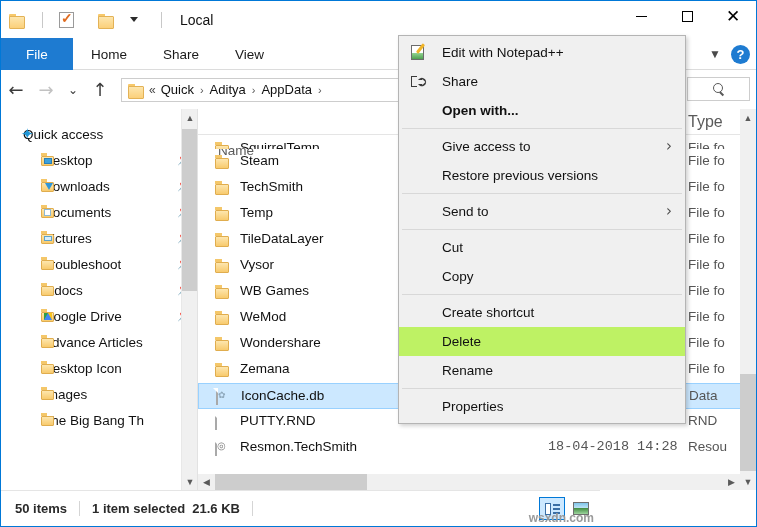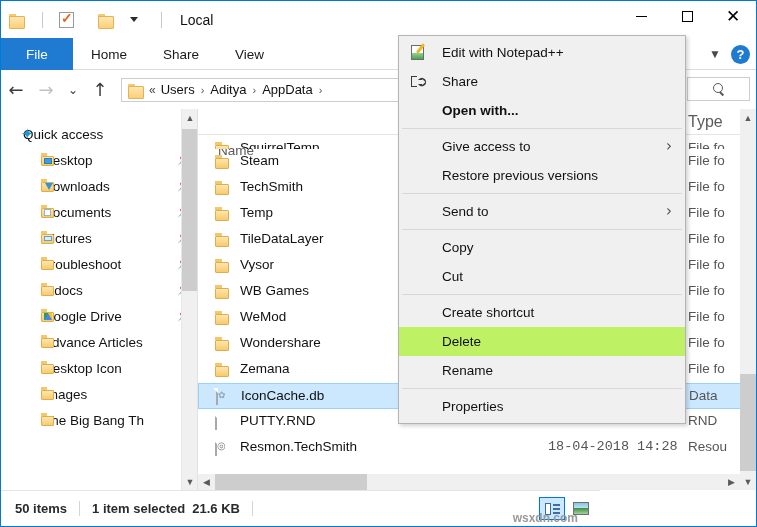--- a/index.html
+++ b/index.html
@@ -249,21 +249,21 @@
   .view-btn.active { border: 1px solid #0078d7; background: #cce8ff; }
   .vb-details { position: relative; width: 15px; height: 12px; }
   .vb-details i { position: absolute; left: 0; top: 0; width: 6px; height: 12px;
     border: 1px solid #3a6ea5; background: #fff; }
   .vb-details b { position: absolute; right: 0; width: 7px; height: 2px; background: #3a6ea5; }
   .vb-details b:nth-of-type(1) { top: 1px; }
   .vb-details b:nth-of-type(2) { top: 5px; }
   .vb-details b:nth-of-type(3) { top: 9px; }
   .vb-large { width: 16px; height: 13px; border: 1px solid #6f6f6f;
     background: linear-gradient(180deg,#7fc6ea 0%,#bfe2f4 45%,#3f8b3f 46%,#9ed49e 100%); }
-  #watermark { position: absolute; right: 22px; bottom: 1px; font-size: 12px; color: #9a9a9a;
+  #watermark { position: absolute; right: 6px; bottom: 1px; font-size: 12px; color: #9a9a9a;
     font-family: "Liberation Sans", sans-serif; }
 
   
   #ctxmenu {
     position: absolute; left: 397px; top: 34px; width: 288px;
     background: #f0f0f0; border: 1px solid #b4b4b4;
     box-shadow: 2px 2px 4px rgba(0,0,0,.18);
     z-index: 50; padding: 2px 0;
   }
   .mi {
@@ -332,21 +332,21 @@
   </div>
 
   <div id="addrbar">
     <div class="nav-btn">←</div>
     <div class="nav-btn dim">→</div>
     <div class="nav-btn small">⌄</div>
     <div class="nav-btn">↑</div>
     <div id="crumbbox">
       <span class="folder-ico"></span>
       <span class="crumb-chevs">«</span>
-      <span>Users</span>
+      <span>Quick</span>
       <span class="crumb-sep">›</span>
       <span>Aditya</span>
       <span class="crumb-sep">›</span>
       <span>AppData</span>
       <span class="crumb-sep">›</span>
     </div>
     <div id="searchbox" title="Search Local">
       <span class="search-ico"></span>
     </div>
   </div>
@@ -634,25 +634,25 @@
     <div class="mi-sep"></div>
 
     <div class="mi">
       <span>Send to</span>
       <span class="submenu-arrow">›</span>
     </div>
 
     <div class="mi-sep"></div>
 
     <div class="mi">
+      <span>Cut</span>
+    </div>
+
+    <div class="mi">
       <span>Copy</span>
-    </div>
-
-    <div class="mi">
-      <span>Cut</span>
     </div>
 
     <div class="mi-sep"></div>
 
     <div class="mi">
       <span>Create shortcut</span>
     </div>
 
     <div class="mi hover">
       <span>Delete</span>

